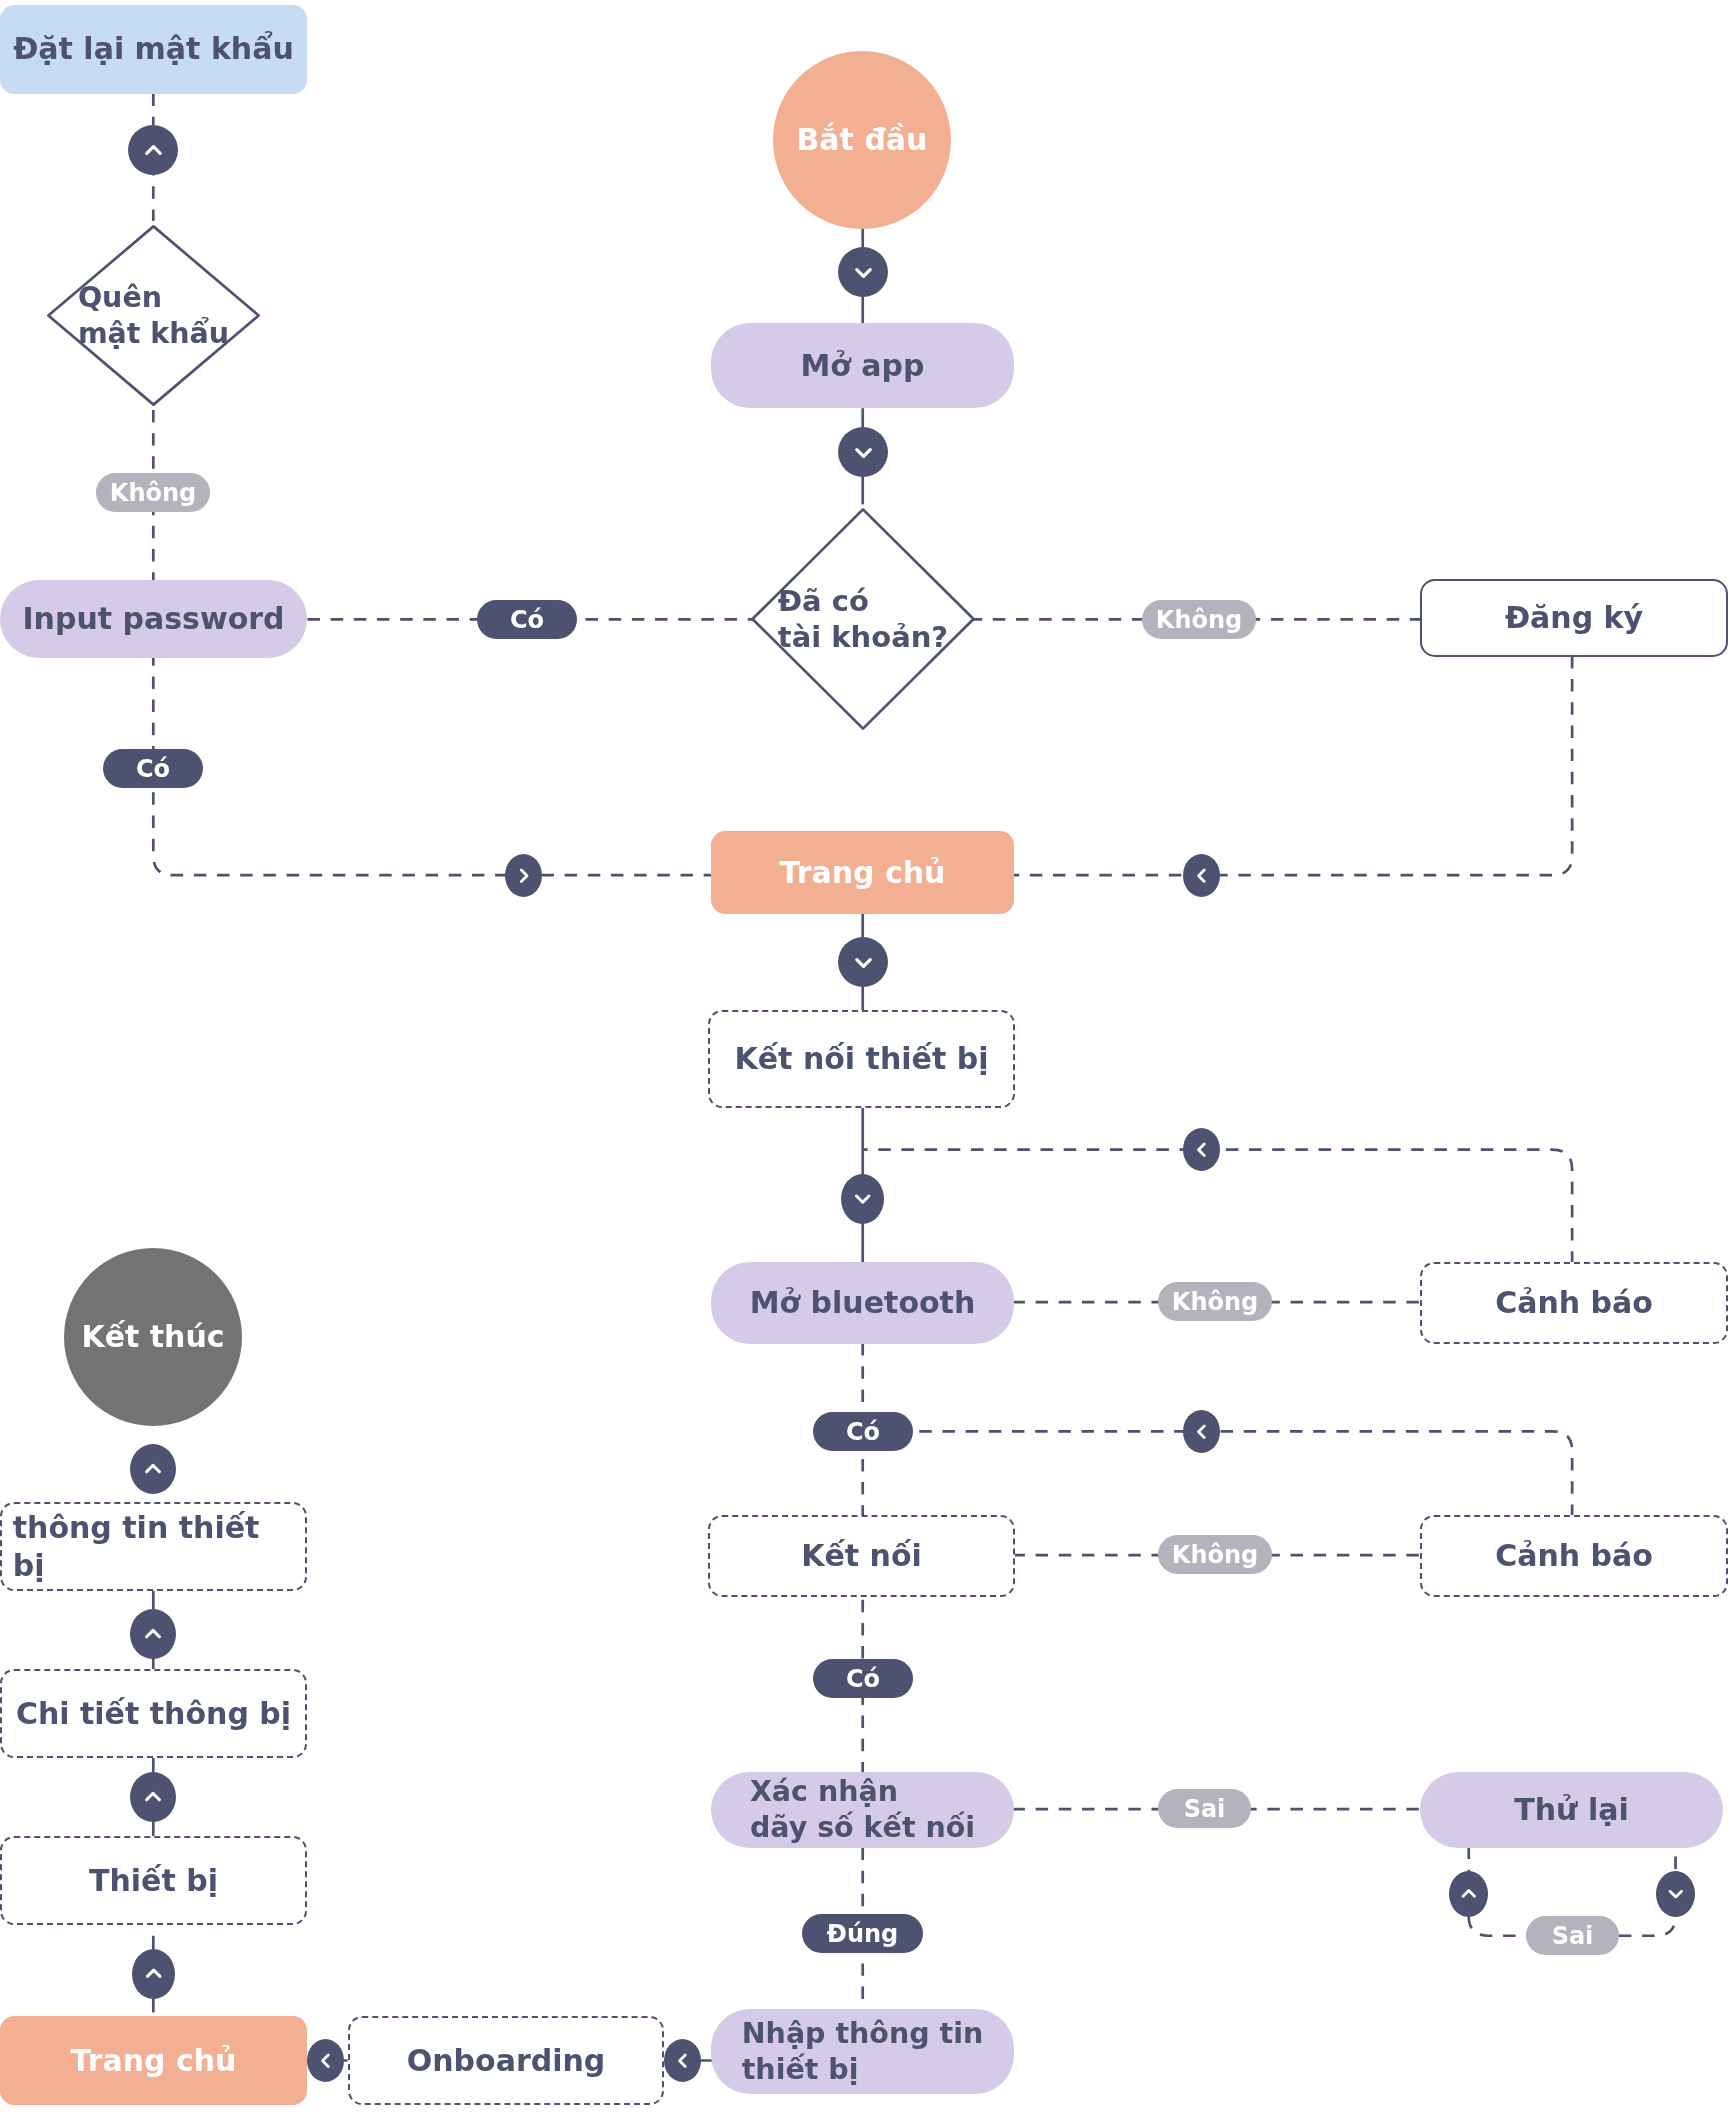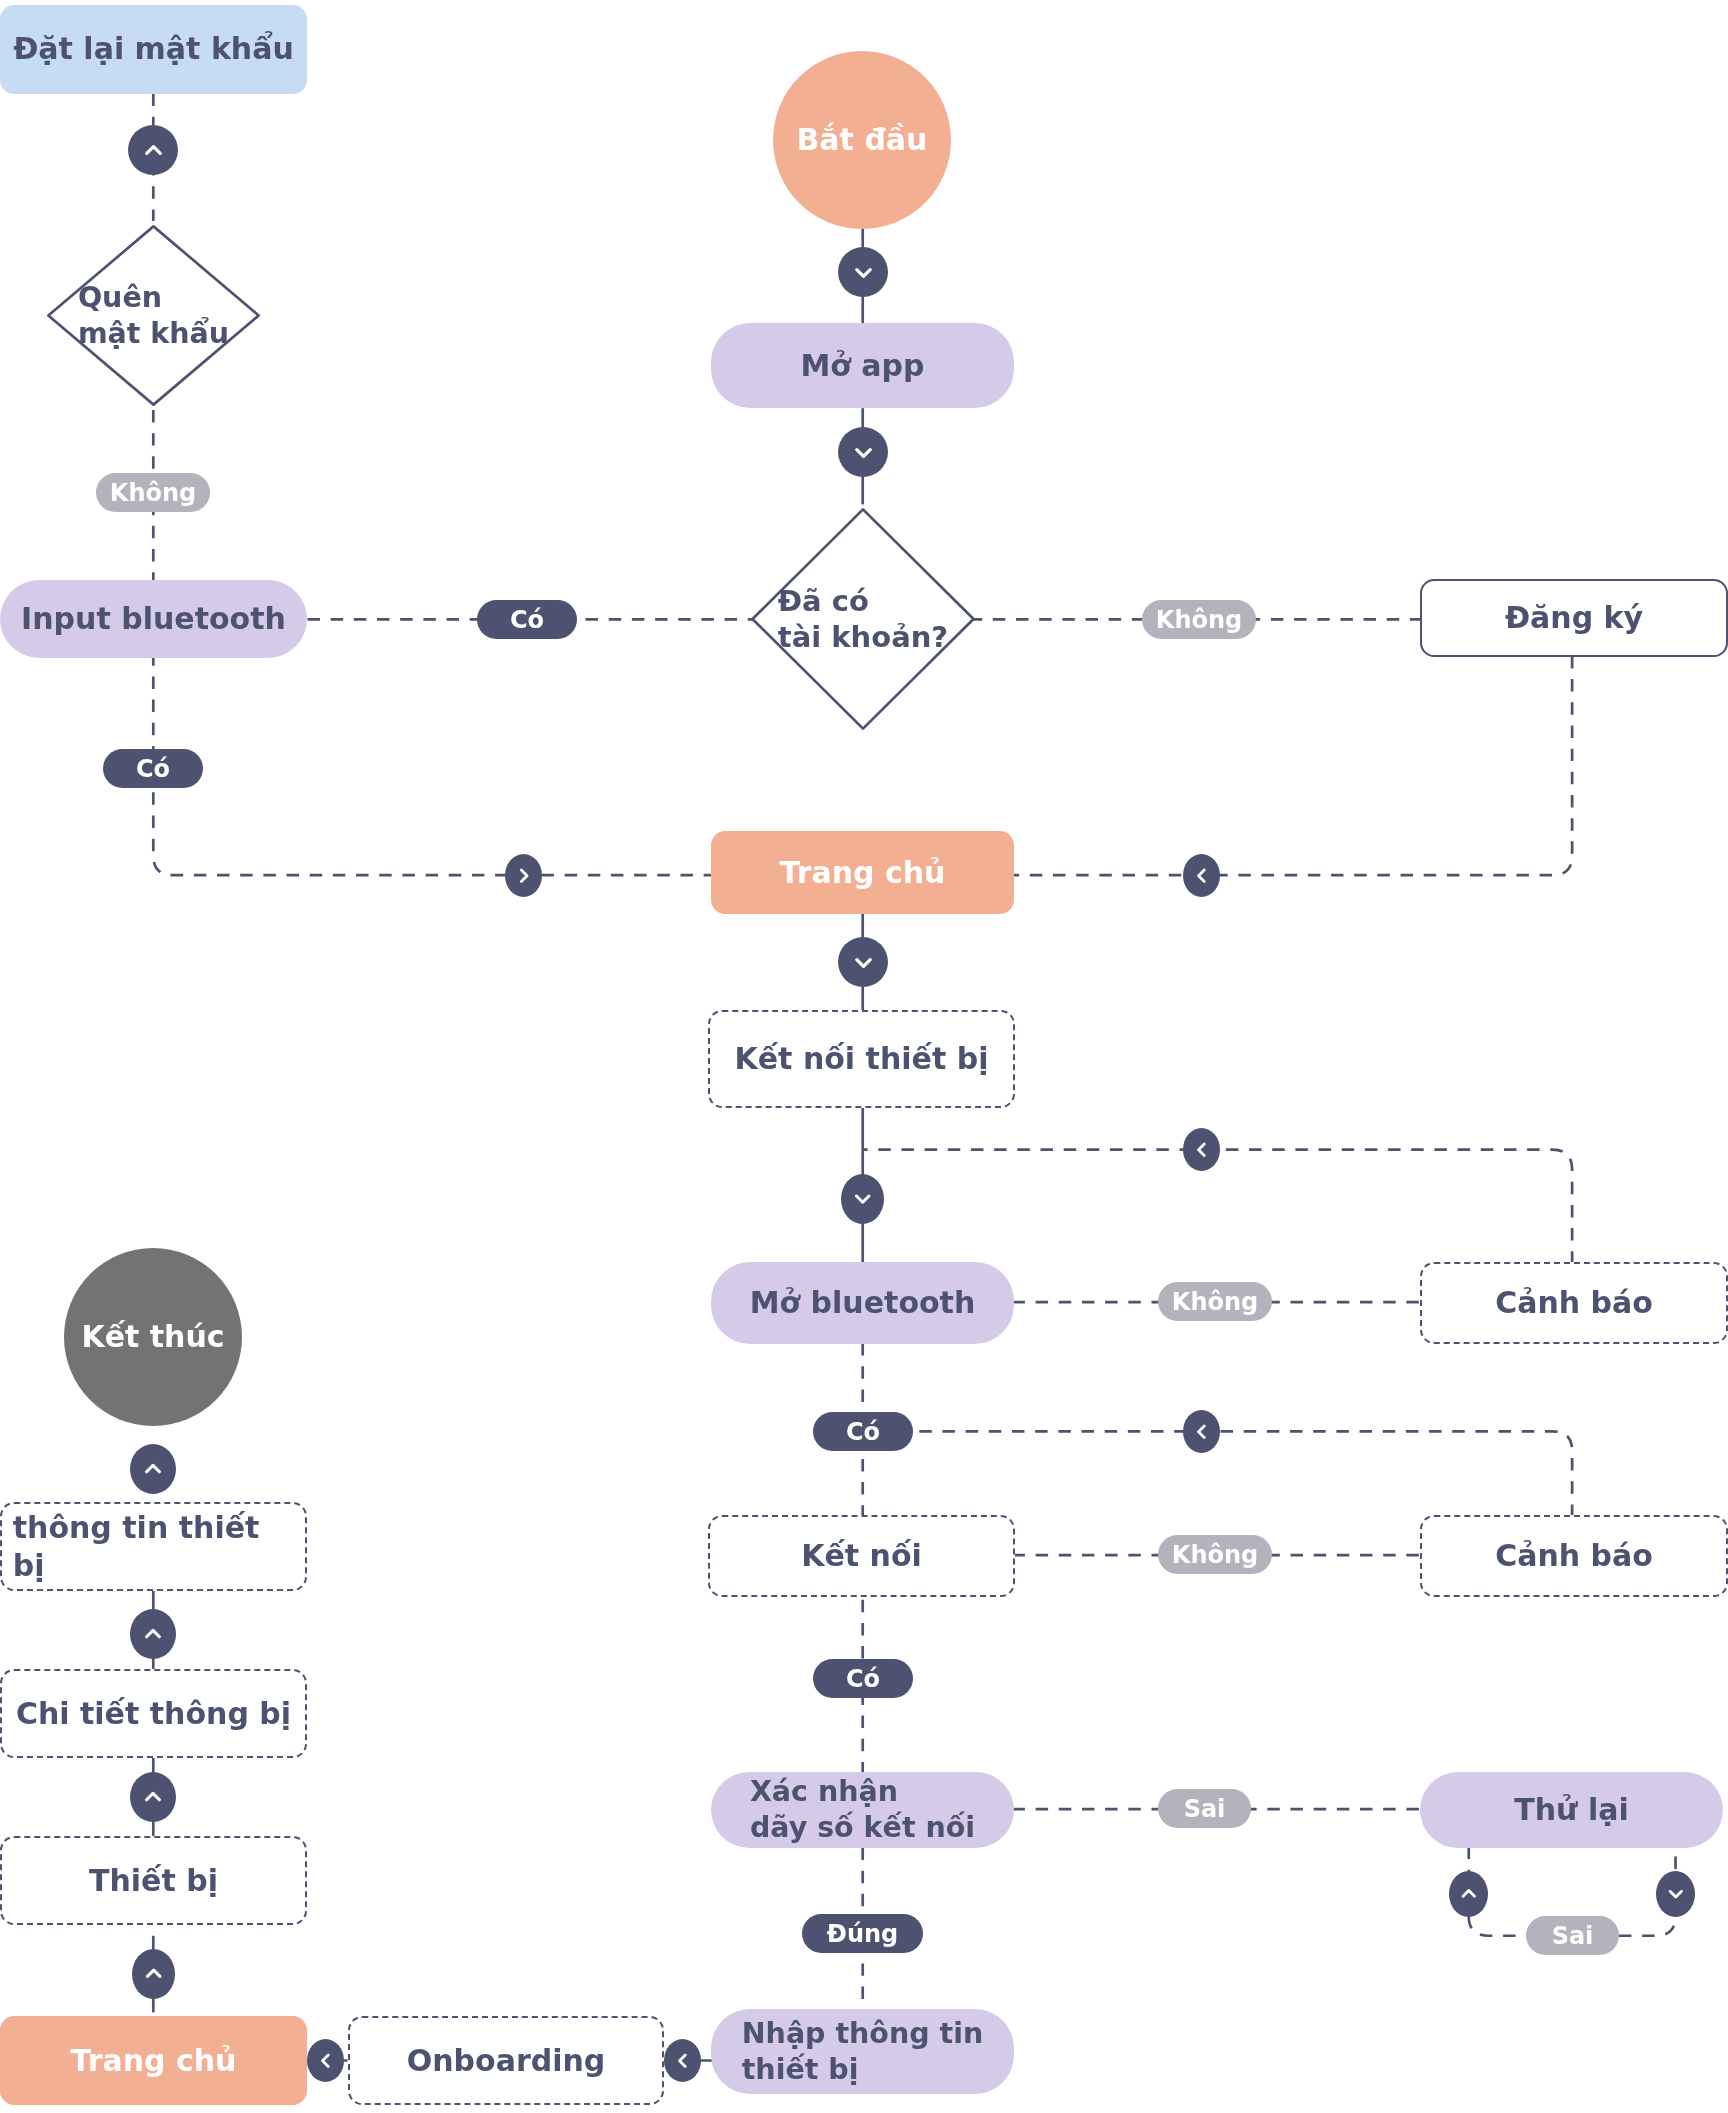--- a/index.html
+++ b/index.html
@@ -96,40 +96,40 @@
 
   <div class="node v-diamond" style="left:43px;top:221px;width:221px;height:189px;">
     <svg class="dia" viewBox="0 0 248 212">
       <path d="M124 6 L242 106 L124 206 L6 106 Z" fill="#ffffff" stroke="#4C5270" stroke-width="3" stroke-linejoin="round"></path>
     </svg>
     <span style="position:relative;white-space:pre-line;font-size:28.5px;">Quên
 mật khẩu</span>
   </div>
 
   <div class="node v-purple" style="left:0px;top:580px;width:307px;height:78px;">
-    <span>Input bluetooth</span>
+    <span>Input password</span>
   </div>
 
   <div class="node v-purple" style="left:711px;top:323px;width:303px;height:85px;">
     <span>Mở app</span>
   </div>
 
   <div class="node v-peach-circle" style="left:773px;top:51px;width:178px;height:178px;">
     <span>Bắt đầu</span>
   </div>
 
   <div class="node v-diamond" style="left:747px;top:504px;width:232px;height:230px;">
     <svg class="dia" viewBox="0 0 260 258">
       <path d="M130 6 L254 129 L130 252 L6 129 Z" fill="#ffffff" stroke="#4C5270" stroke-width="3" stroke-linejoin="round"></path>
     </svg>
     <span style="position:relative;white-space:pre-line;font-size:29px;">Đã có
 tài khoản?</span>
   </div>
 
-  <div class="node v-outline" style="left:1420px;top:579px;width:308px;height:78px;">
+  <div class="node v-outline" style="left:1420px;top:579px;width:308px;height:78px;border-radius:15px;">
     <span>Đăng ký</span>
   </div>
 
   <div class="node v-peach" style="left:711px;top:831px;width:303px;height:83px;">
     <span>Trang chủ</span>
   </div>
 
   <div class="node v-dashed" style="left:708px;top:1010px;width:307px;height:98px;">
     <span>Kết nối thiết bị</span>
   </div>

